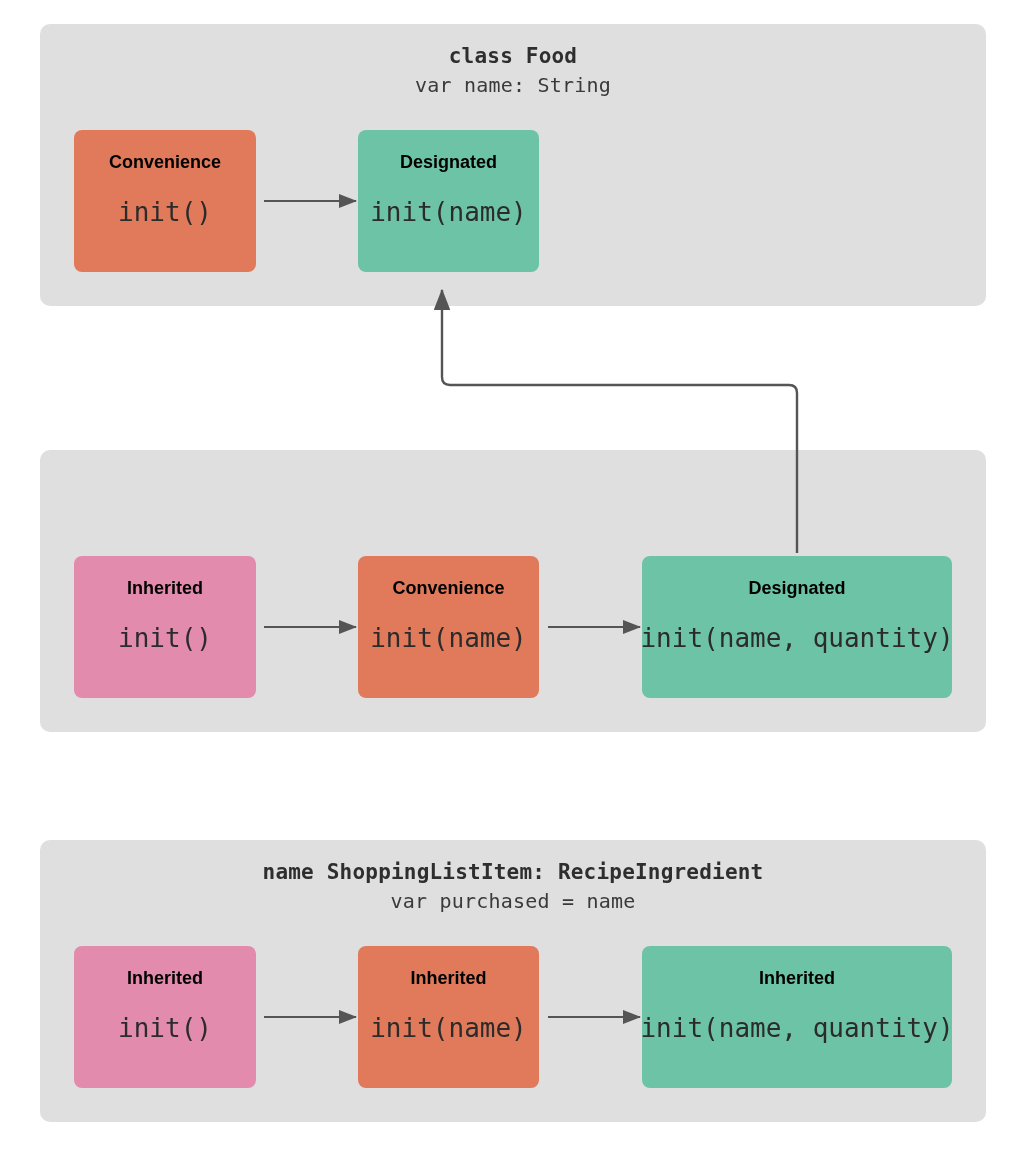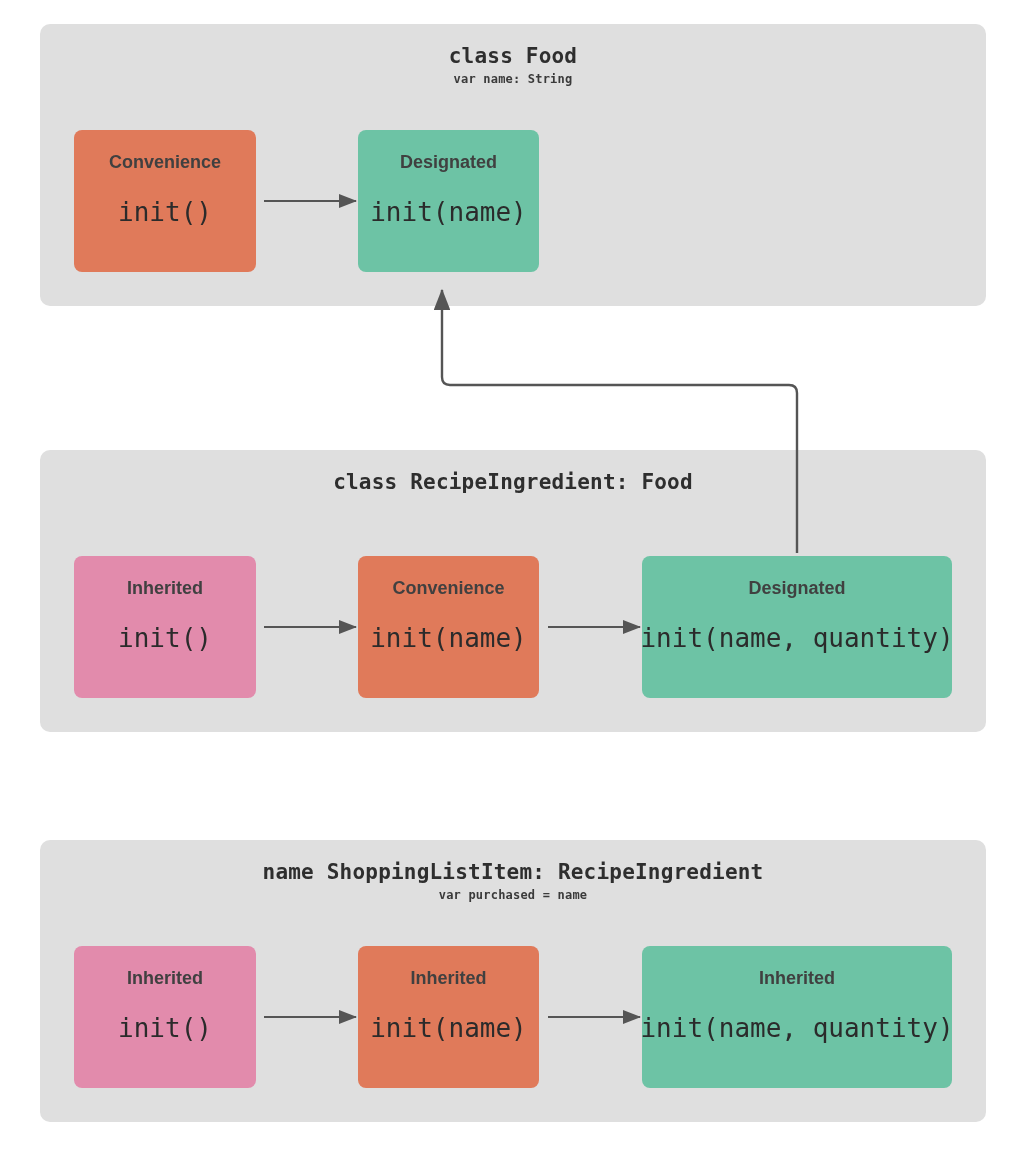--- a/index.html
+++ b/index.html
@@ -52,43 +52,43 @@
     color: #2e2e2e;
   }
   .panel-title {
     font-size: 21px;
     font-weight: bold;
     letter-spacing: 0.2px;
     line-height: 1.45;
     white-space: pre;
   }
   .panel-subtitle {
-    font-size: 12px;
-    font-weight: bold;
+    font-size: 20px;
+    font-weight: normal;
     letter-spacing: 0.2px;
     line-height: 1.45;
     color: #3a3a3a;
     white-space: pre;
   }
 
   
   .init-box {
     position: absolute;
     border-radius: 8px;
     display: flex;
     flex-direction: column;
     align-items: center;
     justify-content: flex-start;
     z-index: 3;
   }
   .init-kind {
     font-family: "Liberation Sans", sans-serif;
     font-weight: bold;
     font-size: 18px;
-    color: #404040;
+    color: #000000;
     margin-top: 22px;
     white-space: nowrap;
   }
   .init-sig {
     font-family: "DejaVu Sans Mono", "Liberation Mono", monospace;
     font-size: 26px;
     color: #2b2b2b;
     margin-top: 24px;
     white-space: nowrap;
   }
@@ -122,21 +122,20 @@
     <div class="init-sig">init()</div>
   </div>
 
   <div class="init-box" id="box-food-desig" style="background:#6dc3a5">
     <div class="init-kind">Designated</div>
     <div class="init-sig">init(name)</div>
   </div>
 
   <div class="class-panel" id="panel-recipe">
     <div class="panel-header">
-      <div class="panel-title">class RecipeIngredient: Food</div>
     </div>
   </div>
 
   <div class="init-box" id="box-recipe-inh" style="background:#e28bac">
     <div class="init-kind">Inherited</div>
     <div class="init-sig">init()</div>
   </div>
 
   <div class="init-box" id="box-recipe-conv" style="background:#e07a5a">
     <div class="init-kind">Convenience</div>

